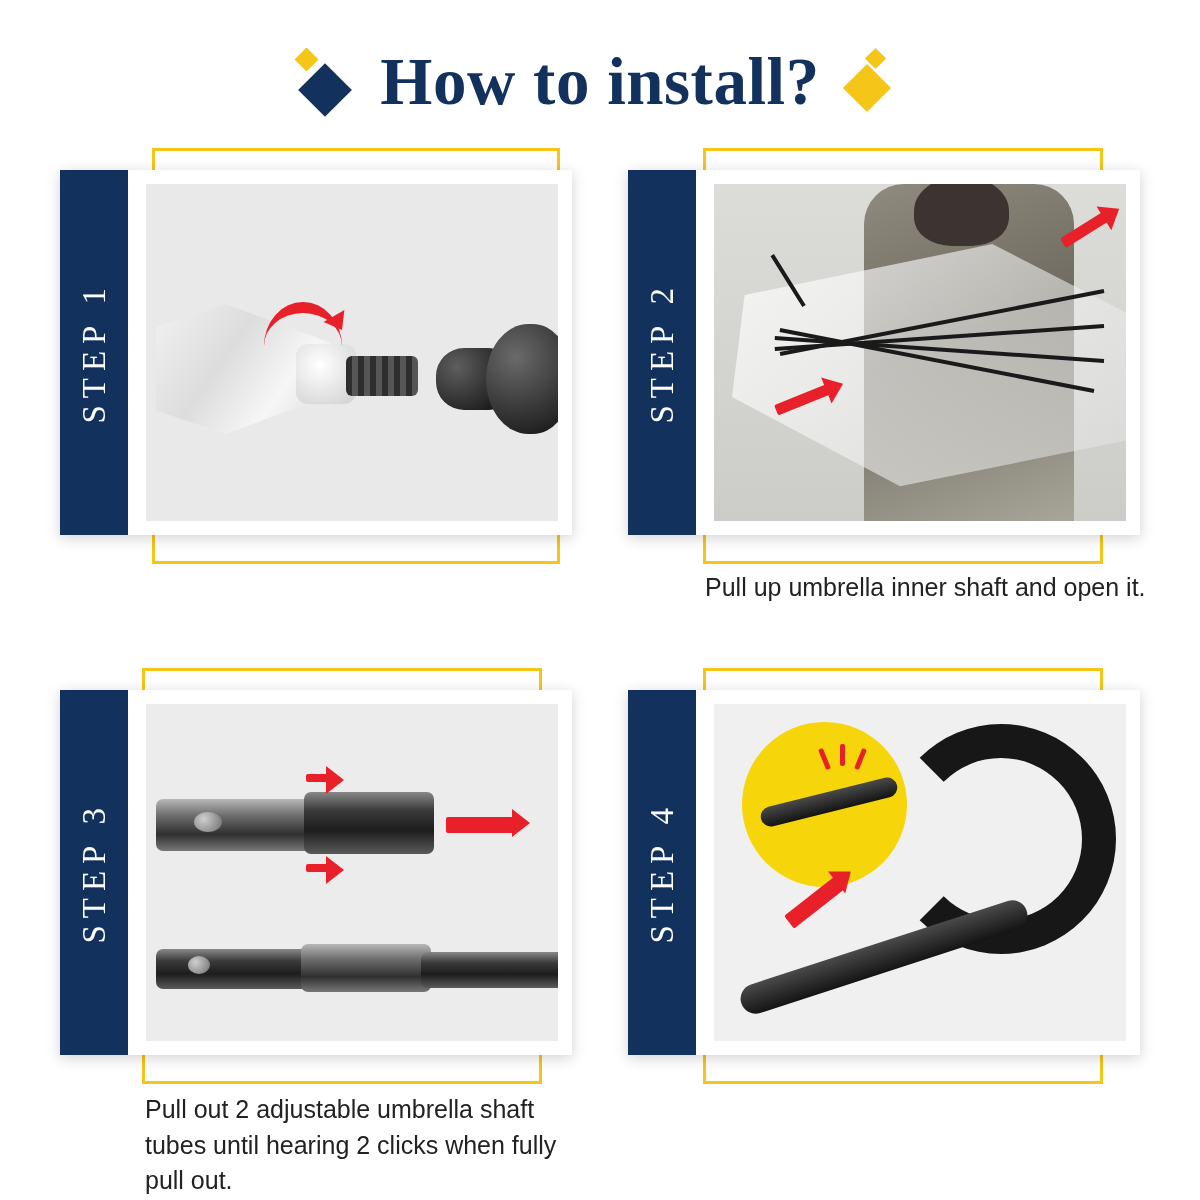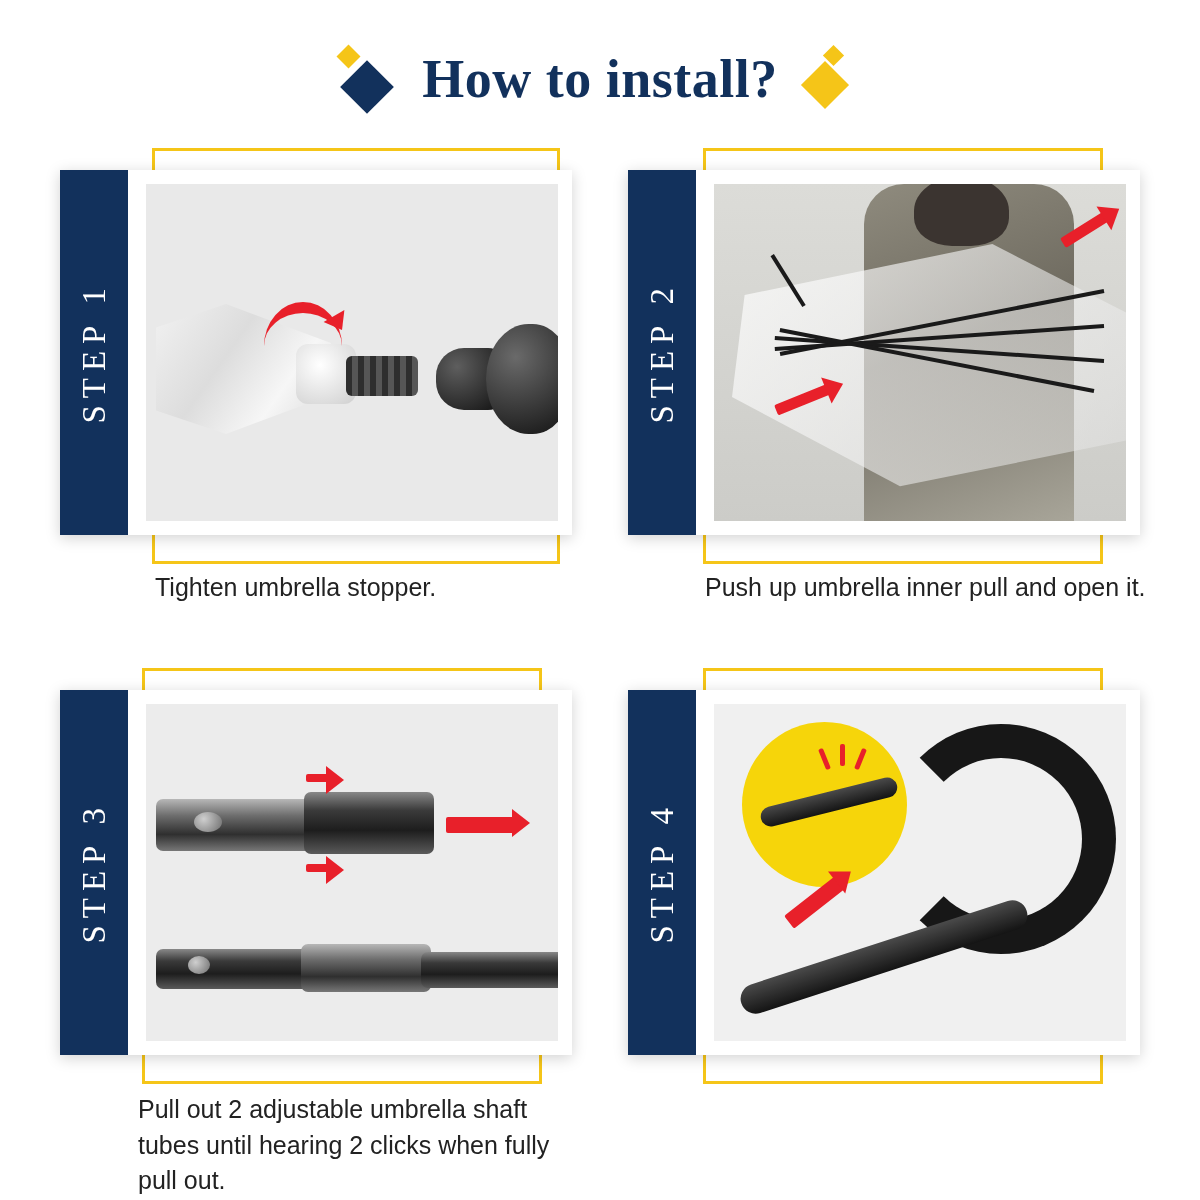--- a/index.html
+++ b/index.html
@@ -11,21 +11,21 @@
   }
   .page { position: relative; width: 1200px; height: 1200px; }
 
   
   .header {
     position: absolute; top: 48px; left: 0; width: 1200px;
     display: flex; align-items: center; justify-content: center; gap: 26px;
   }
   .title {
     font-family: "Liberation Serif", serif;
-    font-size: 54px; font-weight: bold; color: #12315c;
+    font-size: 67px; font-weight: bold; color: #12315c;
     letter-spacing: 0.5px; line-height: 1;
   }
   .diamond-group { position: relative; width: 56px; height: 62px; }
   .dia {
     position: absolute; transform: rotate(45deg);
   }
   .dia-big-navy { width: 38px; height: 38px; background: #12315c; left: 8px; top: 20px; }
   .dia-sm-yellow-l { width: 17px; height: 17px; background: #f5c518; left: 0px; top: 0px; }
   .dia-big-yellow { width: 34px; height: 34px; background: #f5c518; left: 4px; top: 20px; }
   .dia-sm-yellow-r { width: 15px; height: 15px; background: #f5c518; left: 22px; top: 0px; }
@@ -84,21 +84,21 @@
   .c1 .card { left: 60px; }
   .c1 .bracket-top, .c1 .bracket-bot { left: 152px; width: 408px; }
   .c1 .caption { top: 430px; left: 155px; }
 
   .c2 .card { left: 28px; }
   .c2 .bracket-top, .c2 .bracket-bot { left: 103px; width: 400px; }
   .c2 .caption { top: 430px; left: 105px; width: 460px; }
 
   .c3 .card { left: 60px; }
   .c3 .bracket-top, .c3 .bracket-bot { left: 142px; width: 400px; }
-  .c3 .caption { top: 432px; left: 138px; width: 420px; }
+  .c3 .caption { top: 432px; left: 145px; width: 420px; }
 
   .c4 .card { left: 28px; }
   .c4 .bracket-top, .c4 .bracket-bot { left: 103px; width: 400px; }
   .c4 .caption { top: 432px; left: 105px; width: 470px; }
 
   
   .ph-inner { position: absolute; inset: 0; }
 
   
   .s1-canopy {
@@ -239,21 +239,20 @@
             <div class="s1-collar"></div>
             <div class="s1-thread"></div>
             <div class="s1-cap">
               <div class="s1-cap-n"></div>
               <div class="s1-cap-b"></div>
             </div>
             <div class="arr-curve" style="left:118px; top:118px; width:78px; height:44px;"></div>
           </div>
         </div>
       </div>
-      <div class="caption">Tighten umbrella stopper.</div>
     </div>
 
     <div class="cell c2">
       <div class="bracket bracket-top"></div>
       <div class="bracket bracket-bot"></div>
       <div class="card">
         <div class="step-tab">
           <span>STEP 2</span>
         </div>
         <div class="photo">
@@ -265,21 +264,21 @@
             <div class="rib" style="left:60px; top:105px; width:330px; transform:rotate(-11deg);"></div>
             <div class="rib" style="left:60px; top:140px; width:330px; transform:rotate(-4deg);"></div>
             <div class="rib" style="left:60px; top:175px; width:330px; transform:rotate(4deg);"></div>
             <div class="rib" style="left:60px; top:205px; width:320px; transform:rotate(11deg);"></div>
             <div class="rib" style="left:30px; top:120px; width:60px; transform:rotate(58deg);"></div>
             <div class="arr" style="left:345px; top:40px; width:52px; transform:rotate(-32deg);"></div>
             <div class="arr" style="left:60px; top:210px; width:58px; transform:rotate(-22deg);"></div>
           </div>
         </div>
       </div>
-      <div class="caption">Push up umbrella inner pull and open it.</div>
+      <div class="caption">Pull up umbrella inner shaft and open it.</div>
     </div>
 
     <div class="cell c3">
       <div class="bracket bracket-top"></div>
       <div class="bracket bracket-bot"></div>
       <div class="card">
         <div class="step-tab">
           <span>STEP 3</span>
         </div>
         <div class="photo">

